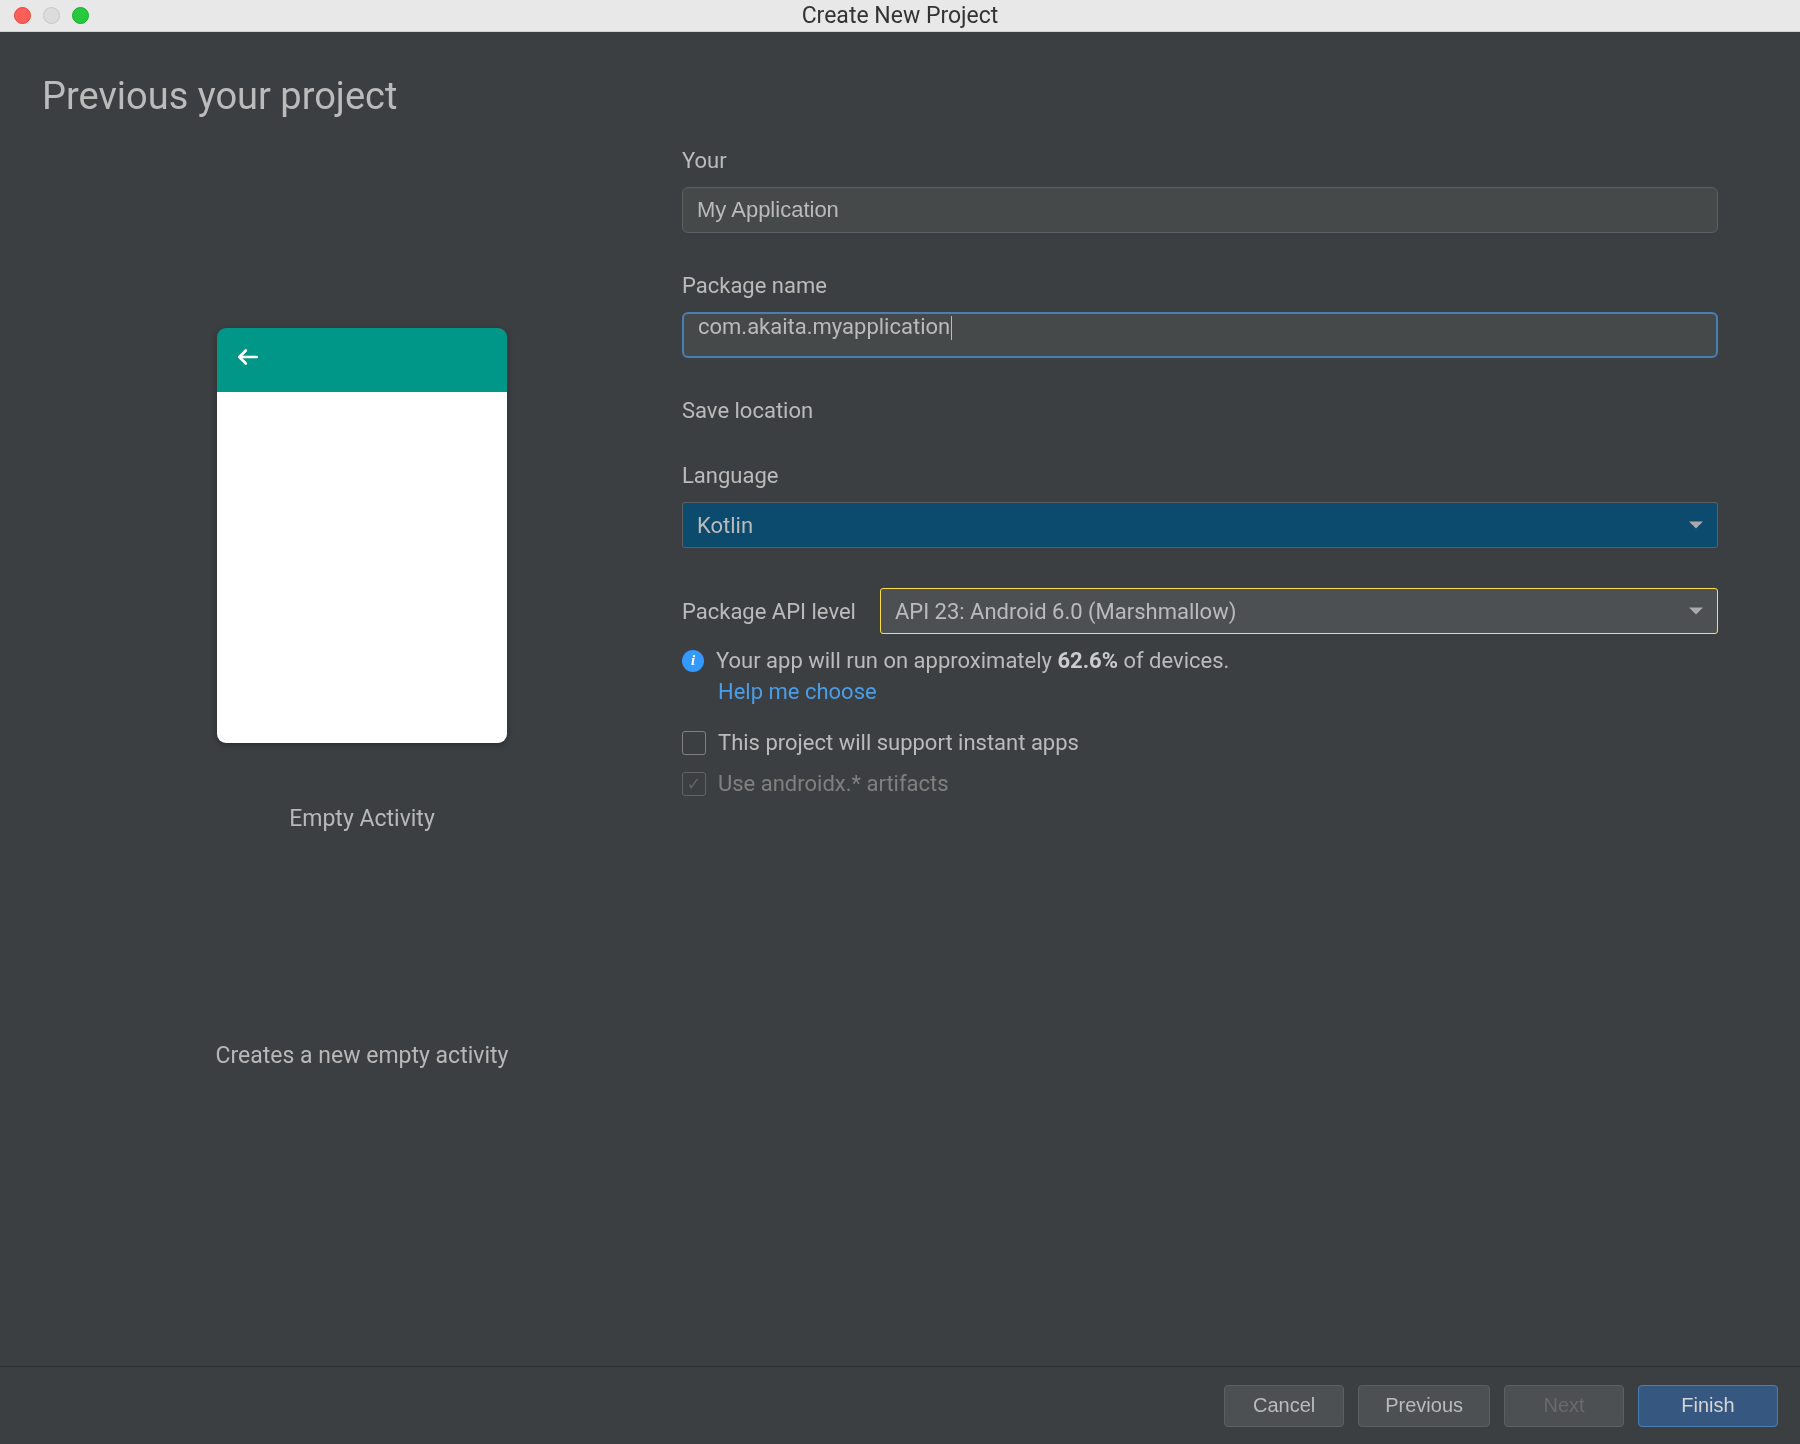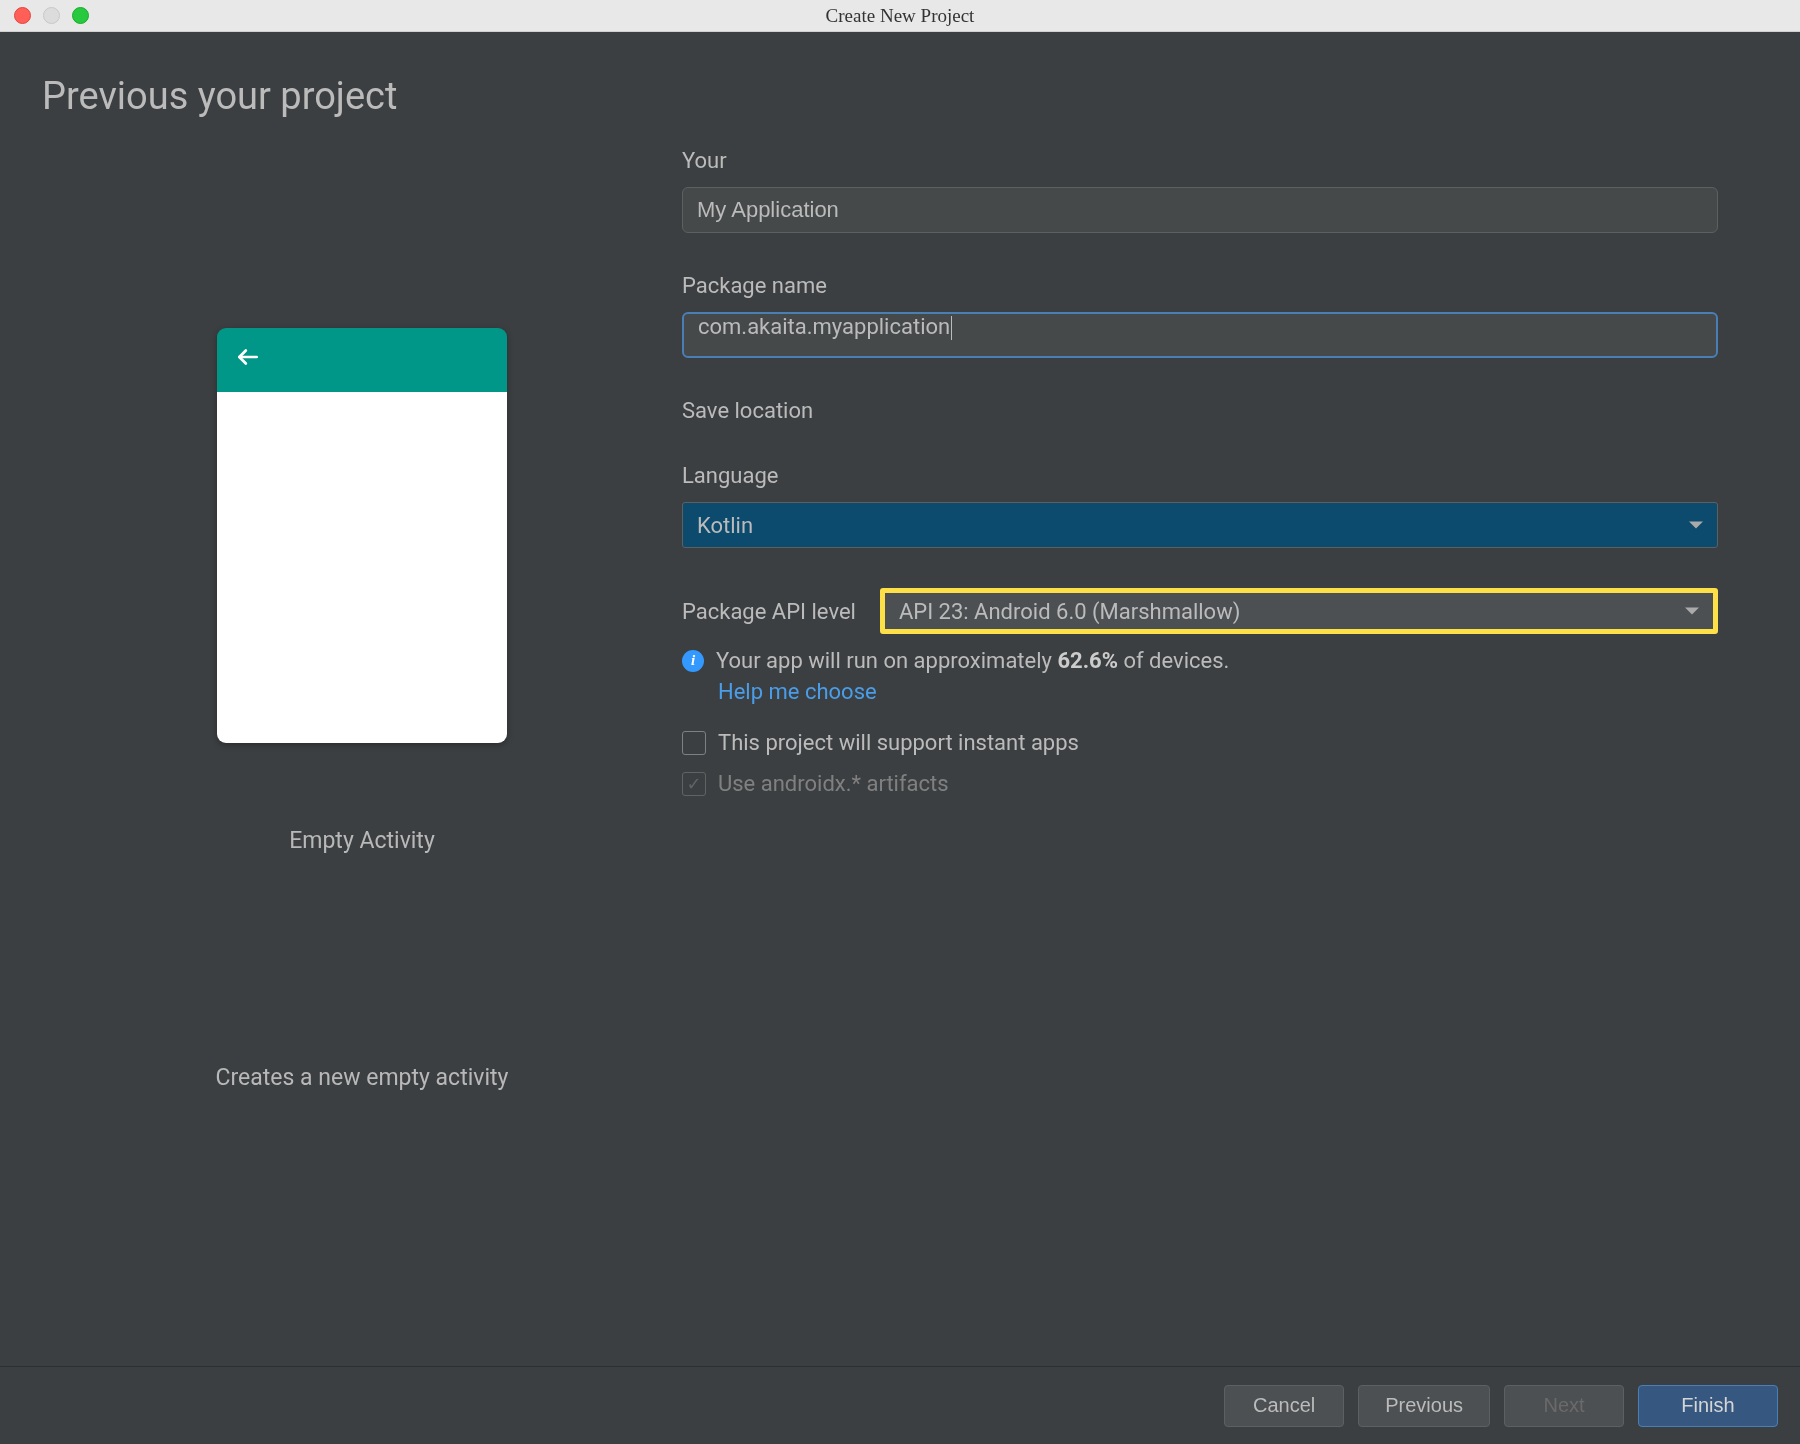--- a/index.html
+++ b/index.html
@@ -39,23 +39,22 @@
       height: 17px;
       border-radius: 50%;
     }
     .traffic-light.red { background: #ff5f56; border: 1px solid #e0443e; }
     .traffic-light.yellow { background: #dcdcdc; border: 1px solid #c8c8c8; }
     .traffic-light.green { background: #27c93f; border: 1px solid #1aab29; }
     .window-title {
       position: absolute;
       left: 50%;
       transform: translateX(-50%);
-      font-size: 19px;
+      font-size: 23px;
       color: #333;
-      font-family: Liberation Serif, serif;
     }
     .content {
       flex: 1;
       background: #3c3f41;
       display: flex;
       flex-direction: column;
     }
     .header {
       padding: 42px 42px 30px 42px;
     }
@@ -95,21 +94,21 @@
     .back-arrow {
       color: white;
       font-size: 28px;
       font-weight: bold;
     }
     .preview-body {
       flex: 1;
       background: white;
     }
     .template-name {
-      margin-top: 84px;
+      margin-top: 62px;
       font-size: 23px;
       color: #b8b8b8;
     }
     .template-desc {
       margin-top: 210px;
       font-size: 23px;
       color: #b8b8b8;
     }
     .right-col {
       flex: 1;
@@ -195,21 +194,21 @@
     }
     .api-label {
       font-size: 22px;
       color: #bbbbbb;
       white-space: nowrap;
     }
     .api-select {
       flex: 1;
       height: 46px;
       background: #4c5052;
-      border: 5px solid #fde047;
+      border: 1px solid #fde047;
       color: #bbbbbb;
       font-size: 22px;
       padding: 0 14px;
       border-radius: 3px;
       position: relative;
       display: flex;
       align-items: center;
     }
     .info-row {
       display: flex;

